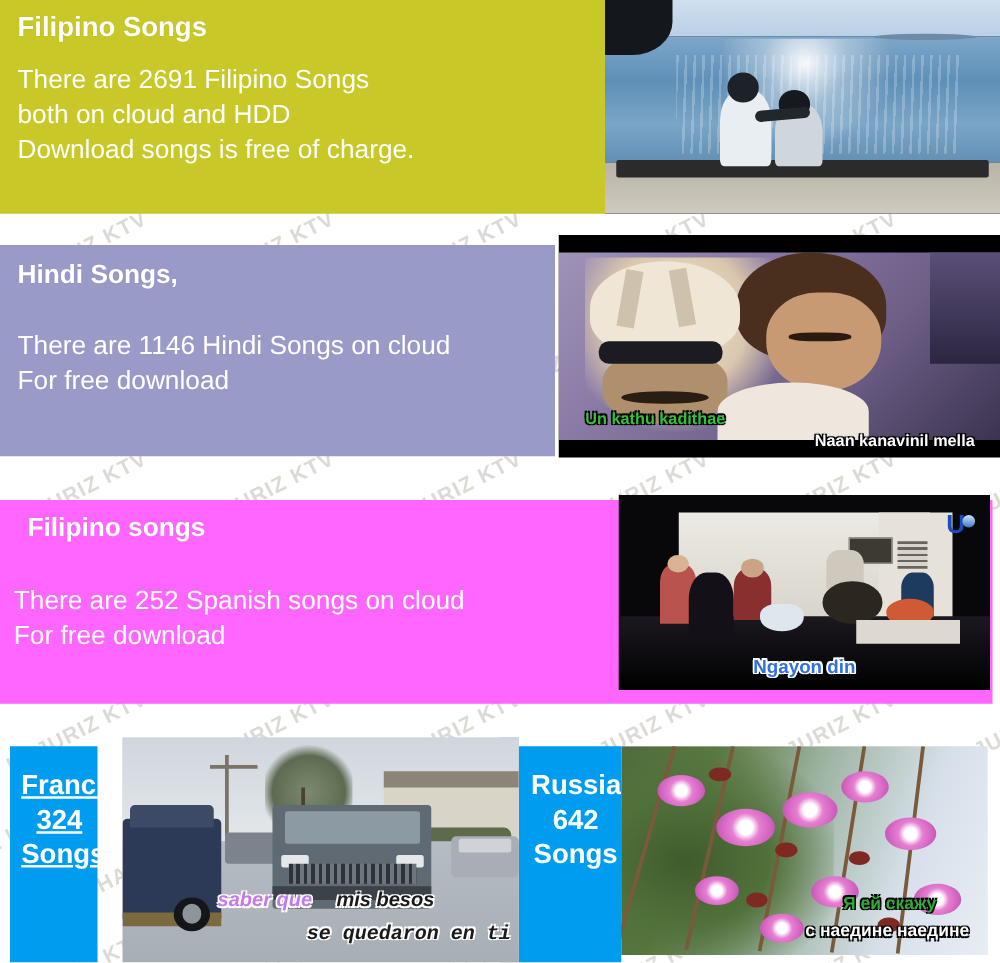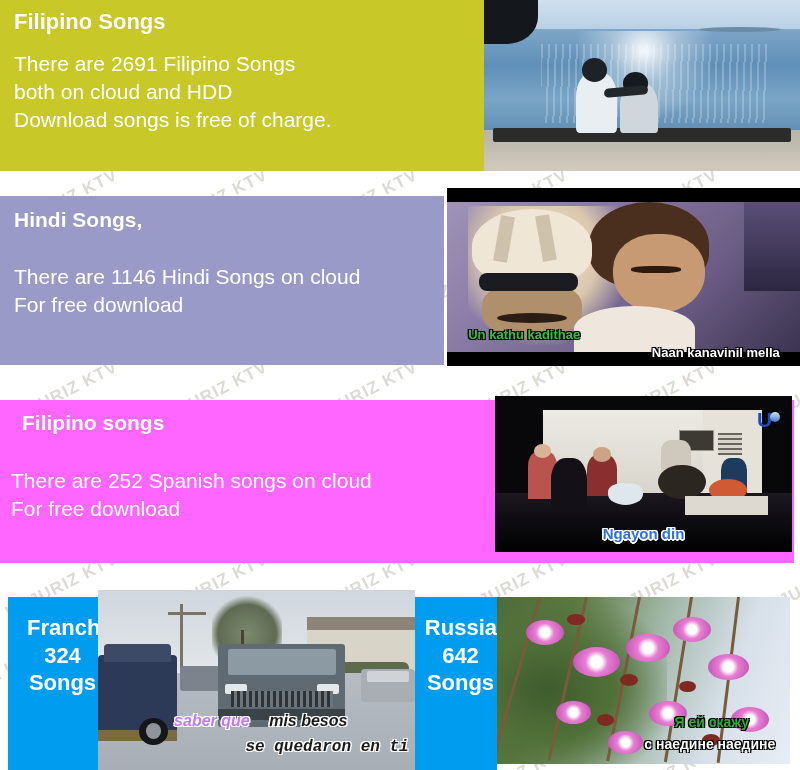--- a/index.html
+++ b/index.html
@@ -69,21 +69,21 @@
     position:absolute;
     box-sizing:border-box;
     background:#009cf0;
     color:#ffffff;
     font-size:22px;
     font-weight:700;
     line-height:1.26;
     z-index:4;
     padding-top:17px;
   }
-  #badge-french{left:8px;top:597px;width:90px;height:173px;padding-left:19px;}
+  #badge-french{left:8px;top:597px;width:70px;height:173px;padding-left:9px;text-decoration:underline;}
   #badge-russia{left:415px;top:597px;width:82px;height:173px;padding-left:9px;}
   #badge-russia .b-line1{margin-left:0;text-align:right;}
   .b-line2,.b-line3{display:block;text-align:center;}
   #badge-french .b-line1{display:block;}
   #badge-russia .b-line1{display:block;white-space:nowrap;}
 
   
   .video{position:absolute;overflow:hidden;z-index:5;}
 
   .sub{

